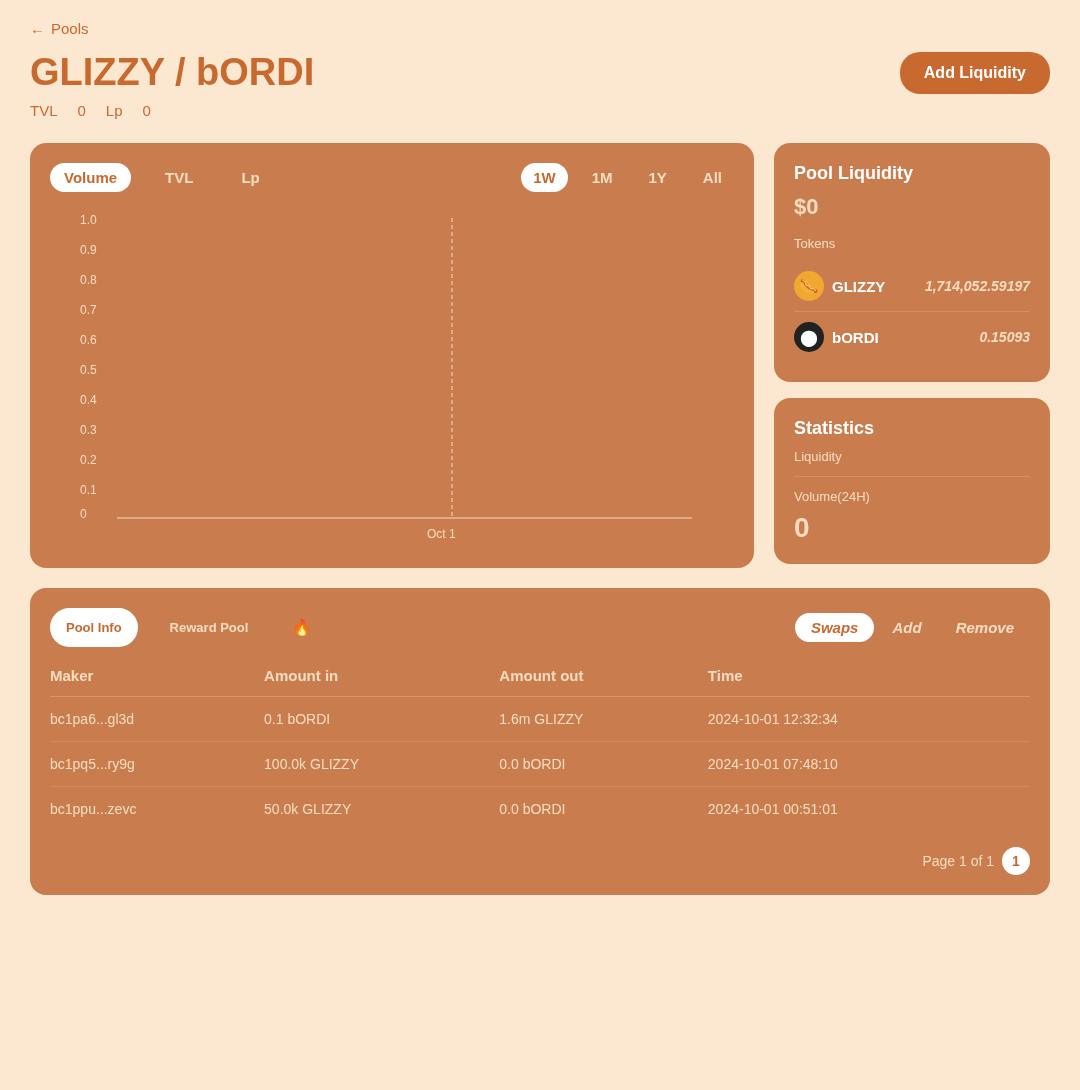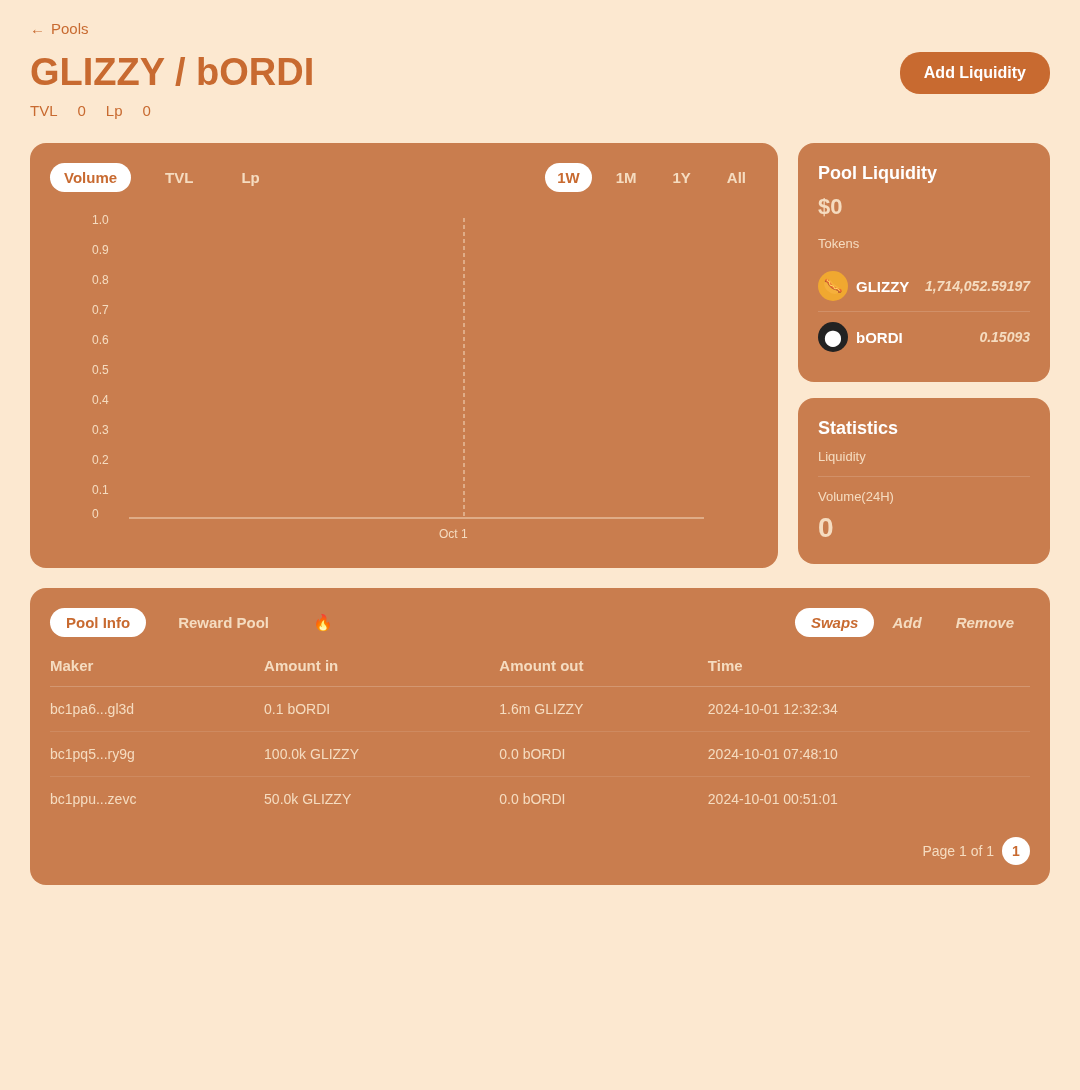--- a/index.html
+++ b/index.html
@@ -125,21 +125,21 @@
       fill: #f5dcc0;
       font-size: 12px;
     }
     .chart-baseline {
       stroke: #f5dcc0;
       stroke-width: 1;
     }
 
     
     .right-sidebar {
-      width: 252px;
+      width: 276px;
       display: flex;
       flex-direction: column;
       gap: 16px;
     }
 
     .info-card {
       background: #c97d4e;
       border-radius: 16px;
       padding: 20px;
     }
@@ -230,25 +230,25 @@
       padding: 20px;
     }
 
     .table-tabs {
       display: flex;
       align-items: center;
       margin-bottom: 20px;
     }
     .table-tab {
       color: #f5dcc0;
-      font-size: 15px;
+      font-size: 13px;
       font-weight: 600;
       margin-right: 16px;
       cursor: pointer;
-      padding: 6px 16px;
+      padding: 12px 16px;
       border-radius: 20px;
     }
     .table-tab.active {
       background: #fff;
       color: #c86a30;
     }
     .table-right-tabs {
       margin-left: auto;
       display: flex;
       gap: 2px;

